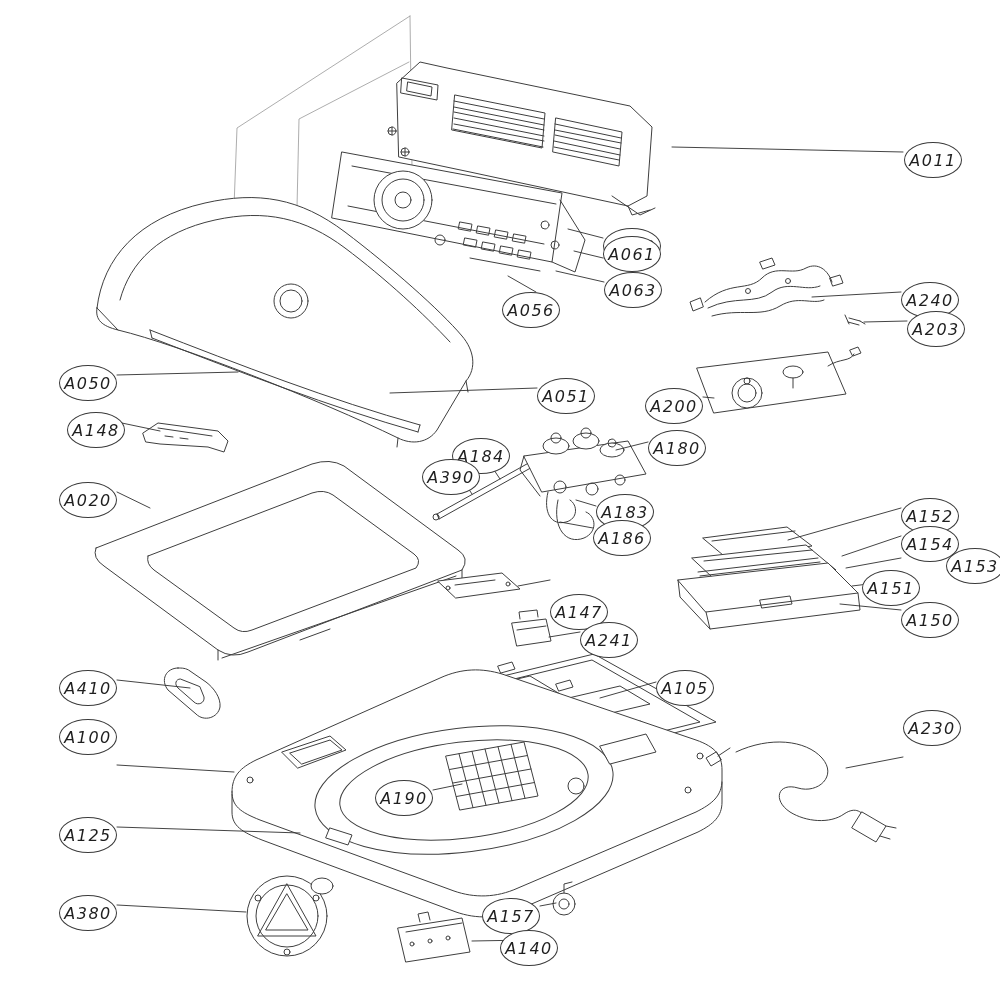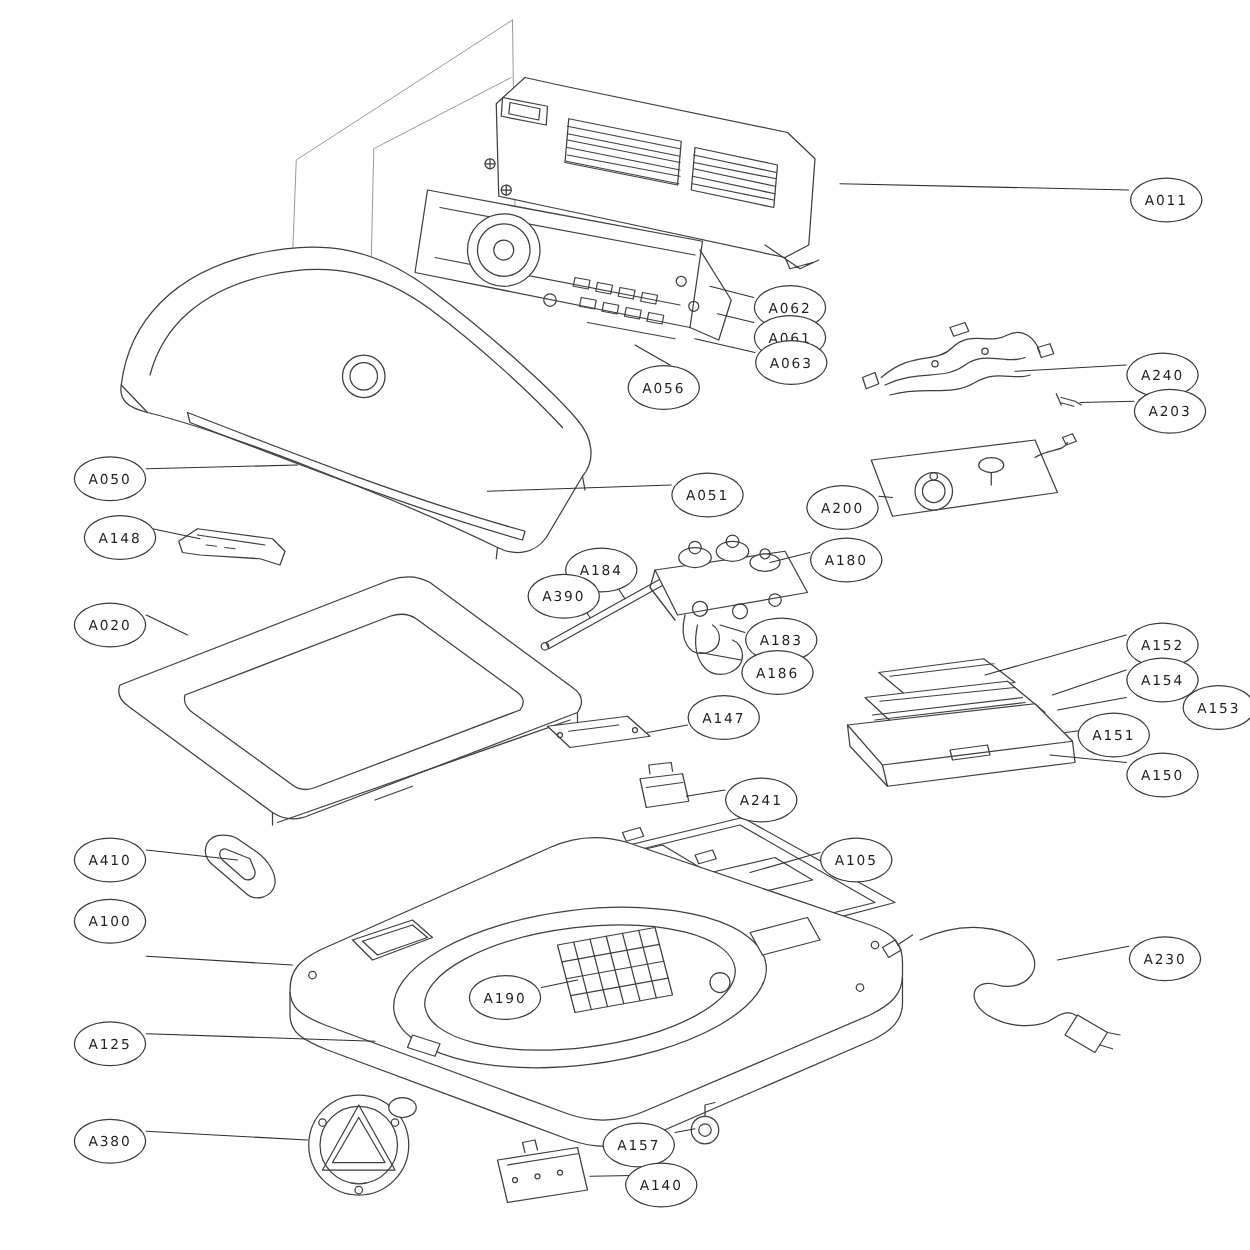--- a/index.html
+++ b/index.html
@@ -9,22 +9,23 @@
   #art path, #art line, #art circle, #art ellipse, #art polyline, #art rect {
     stroke:#3f3f3f; fill:none; stroke-width:1; stroke-linecap:round; stroke-linejoin:round;
   }
   #art .solid { fill:#ffffff; }
   #art .thin { stroke:#8a8a8a; stroke-width:0.7; }
   #art .leader { stroke:#2f2f2f; stroke-width:0.9; }
   .lbl {
     position:absolute; width:58px; height:36px; box-sizing:border-box;
     border:1.3px solid #3a3a3a; border-radius:50%;
     background:#ffffff; display:flex; align-items:center; justify-content:center;
-    font-size:11px; letter-spacing:1.5px; color:#1f1f1f; cursor:pointer;
+    font-size:16px; letter-spacing:1.5px; color:#1f1f1f; cursor:pointer;
     user-select:none;
+    font-style:italic;
   }
 </style>
 </head>
 <body>
 
 <div id="stage">
 
 <svg id="art" width="1000" height="1000" viewBox="0 0 1000 1000">
 
   <g class="thin">
@@ -251,45 +252,45 @@
     <line class="leader" x1="433" y1="790" x2="462" y2="784"></line>
     <line class="leader" x1="117" y1="827" x2="300" y2="833"></line>
     <line class="leader" x1="540" y1="906" x2="556" y2="903"></line>
     <line class="leader" x1="117" y1="905" x2="246" y2="912"></line>
     <line class="leader" x1="530" y1="940" x2="472" y2="941"></line>
   </g>
 </svg>
 
   <div class="lbl" style="left:904px;top:142px">A011</div>
   <div class="lbl" style="left:603px;top:228px">A062</div>
-  <div class="lbl" style="left:603px;top:252px">A061</div>
+  <div class="lbl" style="left:603px;top:236px">A061</div>
   <div class="lbl" style="left:604px;top:272px">A063</div>
   <div class="lbl" style="left:502px;top:292px">A056</div>
   <div class="lbl" style="left:901px;top:282px">A240</div>
   <div class="lbl" style="left:907px;top:311px">A203</div>
   <div class="lbl" style="left:645px;top:388px">A200</div>
   <div class="lbl" style="left:59px;top:365px">A050</div>
   <div class="lbl" style="left:537px;top:378px">A051</div>
   <div class="lbl" style="left:67px;top:412px">A148</div>
   <div class="lbl" style="left:452px;top:438px">A184</div>
   <div class="lbl" style="left:422px;top:459px">A390</div>
   <div class="lbl" style="left:648px;top:430px">A180</div>
   <div class="lbl" style="left:596px;top:494px">A183</div>
   <div class="lbl" style="left:593px;top:520px">A186</div>
   <div class="lbl" style="left:59px;top:482px">A020</div>
   <div class="lbl" style="left:901px;top:498px">A152</div>
   <div class="lbl" style="left:901px;top:526px">A154</div>
   <div class="lbl" style="left:946px;top:548px">A153</div>
   <div class="lbl" style="left:862px;top:570px">A151</div>
   <div class="lbl" style="left:901px;top:602px">A150</div>
-  <div class="lbl" style="left:550px;top:556px">A147</div>
+  <div class="lbl" style="left:550px;top:594px">A147</div>
   <div class="lbl" style="left:580px;top:622px">A241</div>
   <div class="lbl" style="left:59px;top:670px">A410</div>
   <div class="lbl" style="left:656px;top:670px">A105</div>
   <div class="lbl" style="left:59px;top:719px">A100</div>
-  <div class="lbl" style="left:903px;top:749px">A230</div>
+  <div class="lbl" style="left:903px;top:710px">A230</div>
   <div class="lbl" style="left:375px;top:780px">A190</div>
   <div class="lbl" style="left:59px;top:817px">A125</div>
   <div class="lbl" style="left:482px;top:898px">A157</div>
   <div class="lbl" style="left:59px;top:895px">A380</div>
   <div class="lbl" style="left:500px;top:930px">A140</div>
 
 </div>
 
 </body></html>

